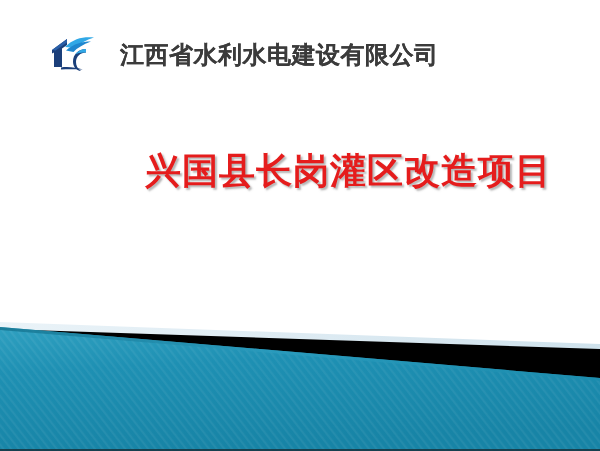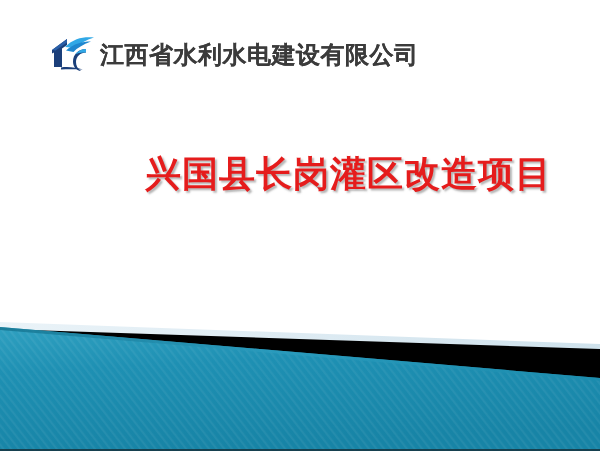--- a/index.html
+++ b/index.html
@@ -23,21 +23,21 @@
     box-sizing: border-box;
   }
 
   
   #logo-block {
     position: absolute;
     left: 50px;
     top: 36px;
     display: flex;
     align-items: center;
-    gap: 4px;
+    gap: 24px;
   }
   #logo-mark {
     width: 46px;
     height: 36px;
     display: block;
     flex: 0 0 auto;
   }
   #company-name {
     font-family: "DejaVu Sans", "Liberation Sans", sans-serif;
     font-size: 24px;
@@ -54,21 +54,21 @@
 
   
   #title-block {
     position: absolute;
     left: 40px;
     right: 48px;
     top: 148px;
     text-align: right;
   }
   .title-line {
-    font-family: Liberation Sans, sans-serif;
+    font-family: Liberation Mono, monospace;
     font-size: 36px;
     font-weight: bold;
     line-height: 1.42;
     letter-spacing: 1px;
     color: #e51c1c;
     text-shadow: 2px 2px 2px rgba(120,120,120,0.55);
     white-space: nowrap;
   }
 
   

